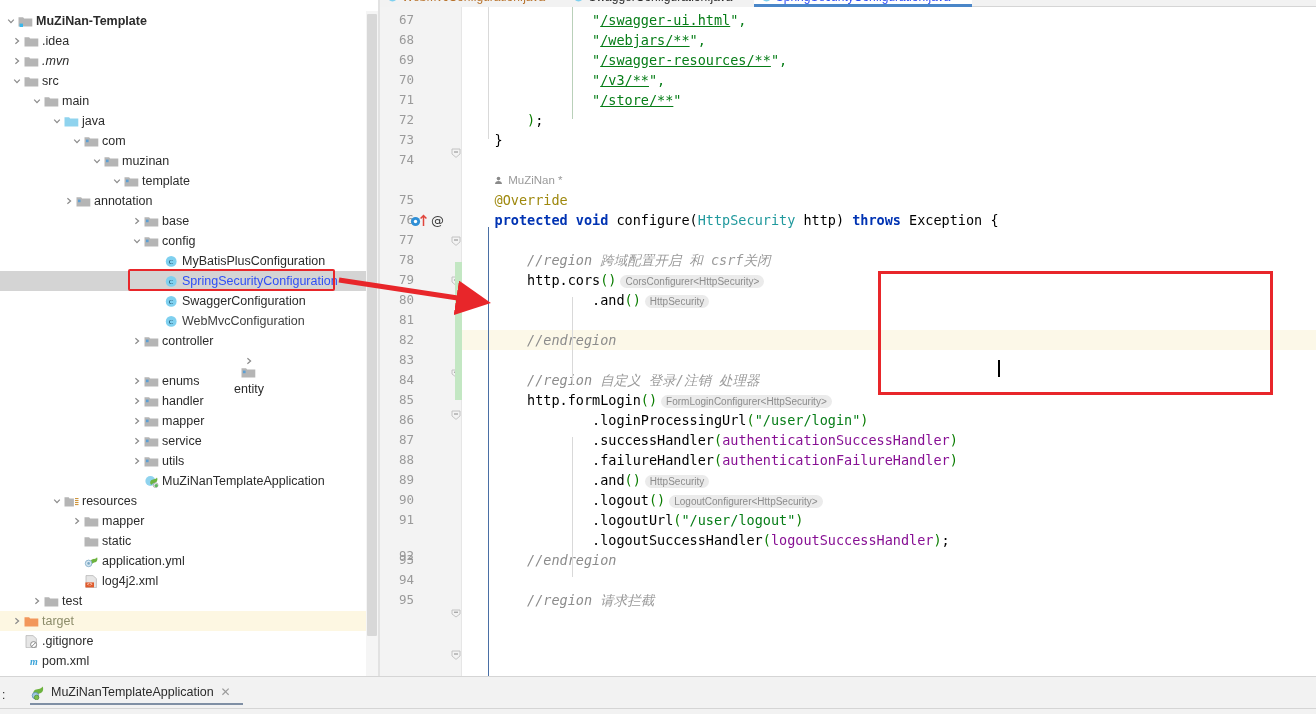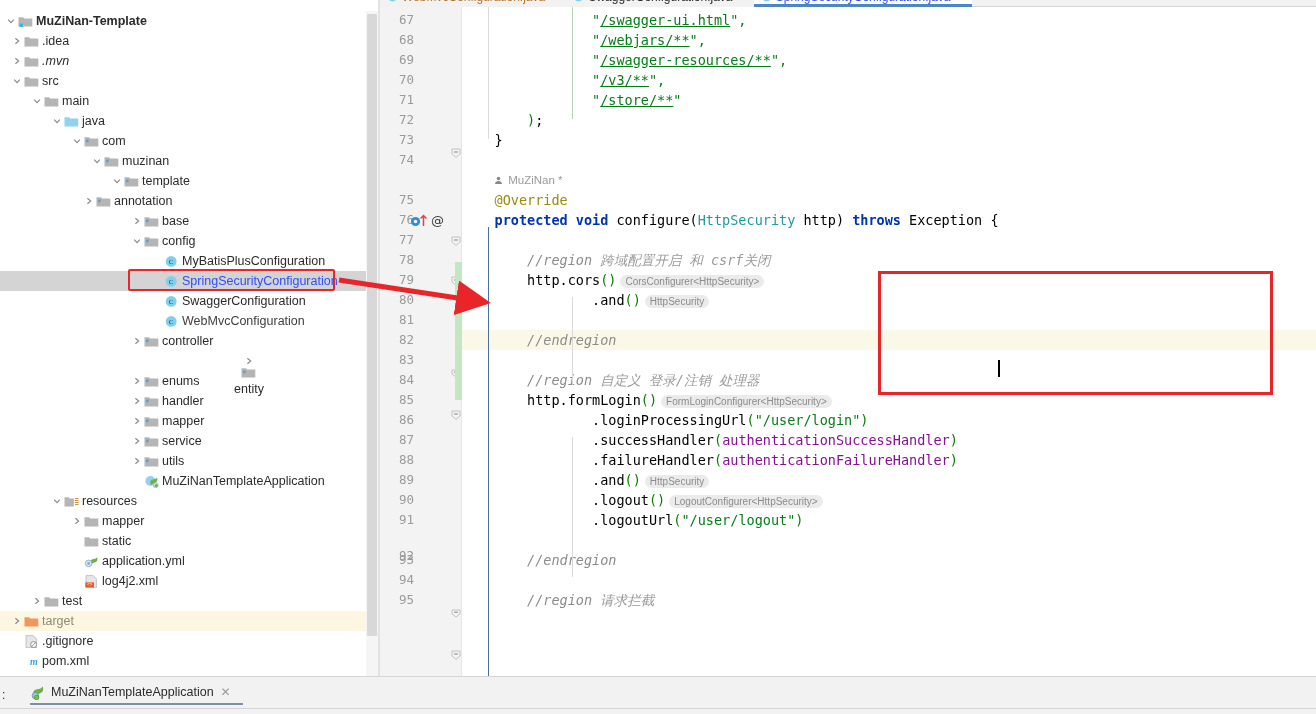--- a/index.html
+++ b/index.html
@@ -506,21 +506,21 @@
             </svg>
           </span>
           <span class="ico">
             <svg width="15" height="13" viewBox="0 0 15 13">
               <path d="M0.5 2.2h4.6l1 1.2h8.2v8H0.5z" fill="#b5b5b5"></path>
               <rect x="2" y="4.6" width="2.6" height="2.6" fill="#5c9fd4"></rect>
             </svg>
           </span>
           <span class="lbl c-dark">template</span>
         </div>
-        <div class="row" style="padding-left: 84px;">
+        <div class="row" style="padding-left: 64px;">
           <span class="twisty">
             <svg width="8" height="8" viewBox="0 0 8 8">
               <path d="M2.4 1.2 5.6 4 2.4 6.8" fill="none" stroke="#8a8a8a" stroke-width="1.2"></path>
             </svg>
           </span>
           <span class="ico">
             <svg width="15" height="13" viewBox="0 0 15 13">
               <path d="M0.5 2.2h4.6l1 1.2h8.2v8H0.5z" fill="#b5b5b5"></path>
               <rect x="2" y="4.6" width="2.6" height="2.6" fill="#5c9fd4"></rect>
             </svg>
@@ -955,20 +955,21 @@
         <div class="cline caretline" style="top: 323px;"><span class="k-plain">        </span><span class="k-cmt">//endregion</span></div>
         <div class="cline" style="top: 343px;"></div>
         <div class="cline" style="top: 363px;"><span class="k-plain">        </span><span class="k-cmt">//region </span><span class="k-cmtcn">自定义 登录/注销 处理器</span></div>
         <div class="cline" style="top: 383px;"><span class="k-plain">        </span><span class="k-plain">http.</span><span class="k-plain">formLogin</span><span class="k-paren">()</span><span class="hint">FormLoginConfigurer&lt;HttpSecurity&gt;</span></div>
         <div class="cline" style="top: 403px;"><span class="k-plain">                </span><span class="k-punct">.</span><span class="k-plain">loginProcessingUrl</span><span class="k-paren">(</span><span class="k-str">"/user/login"</span><span class="k-paren">)</span></div>
         <div class="cline" style="top: 423px;"><span class="k-plain">                </span><span class="k-punct">.</span><span class="k-plain">successHandler</span><span class="k-paren">(</span><span class="k-field">authenticationSuccessHandler</span><span class="k-paren">)</span></div>
         <div class="cline" style="top: 443px;"><span class="k-plain">                </span><span class="k-punct">.</span><span class="k-plain">failureHandler</span><span class="k-paren">(</span><span class="k-field">authenticationFailureHandler</span><span class="k-paren">)</span></div>
         <div class="cline" style="top: 463px;"><span class="k-plain">                </span><span class="k-punct">.</span><span class="k-plain">and</span><span class="k-paren">()</span><span class="hint">HttpSecurity</span></div>
         <div class="cline" style="top: 483px;"><span class="k-plain">                </span><span class="k-punct">.</span><span class="k-plain">logout</span><span class="k-paren">()</span><span class="hint">LogoutConfigurer&lt;HttpSecurity&gt;</span></div>
         <div class="cline" style="top: 503px;"><span class="k-plain">                </span><span class="k-punct">.</span><span class="k-plain">logoutUrl</span><span class="k-paren">(</span><span class="k-str">"/user/logout"</span><span class="k-paren">)</span></div>
+        <div class="cline" style="top: 523px;"><span class="k-plain">                </span><span class="k-punct">.</span><span class="k-plain">logoutSuccessHandler</span><span class="k-paren">(</span><span class="k-field">logoutSuccessHandler</span><span class="k-paren">)</span><span class="k-punct">;</span></div>
         <div class="cline" style="top: 543px;"><span class="k-plain">        </span><span class="k-cmt">//endregion</span></div>
         <div class="cline" style="top: 563px;"></div>
         <div class="cline" style="top: 583px;"><span class="k-plain">        </span><span class="k-cmt">//region </span><span class="k-cmtcn">请求拦截</span></div>
         <div class="blame" style="top: 163px; left: 32px;"><span class="blame-ico"><svg width="9" height="9" viewBox="0 0 9 9">
               <circle cx="4.5" cy="2.6" r="1.8" fill="#8a8a8a"></circle>
               <path d="M1 8c0-2 1.6-3 3.5-3S8 6 8 8z" fill="#8a8a8a"></path>
             </svg></span> MuZiNan *</div>
         <div class="iguide " style="left: 26px; top: 0px; height: 132px;"></div>
         <div class="iguide green" style="left: 110px; top: 0px; height: 112px;"></div>
         <div class="iguide dark" style="left: 26px; top: 220px; height: 456px;"></div>

